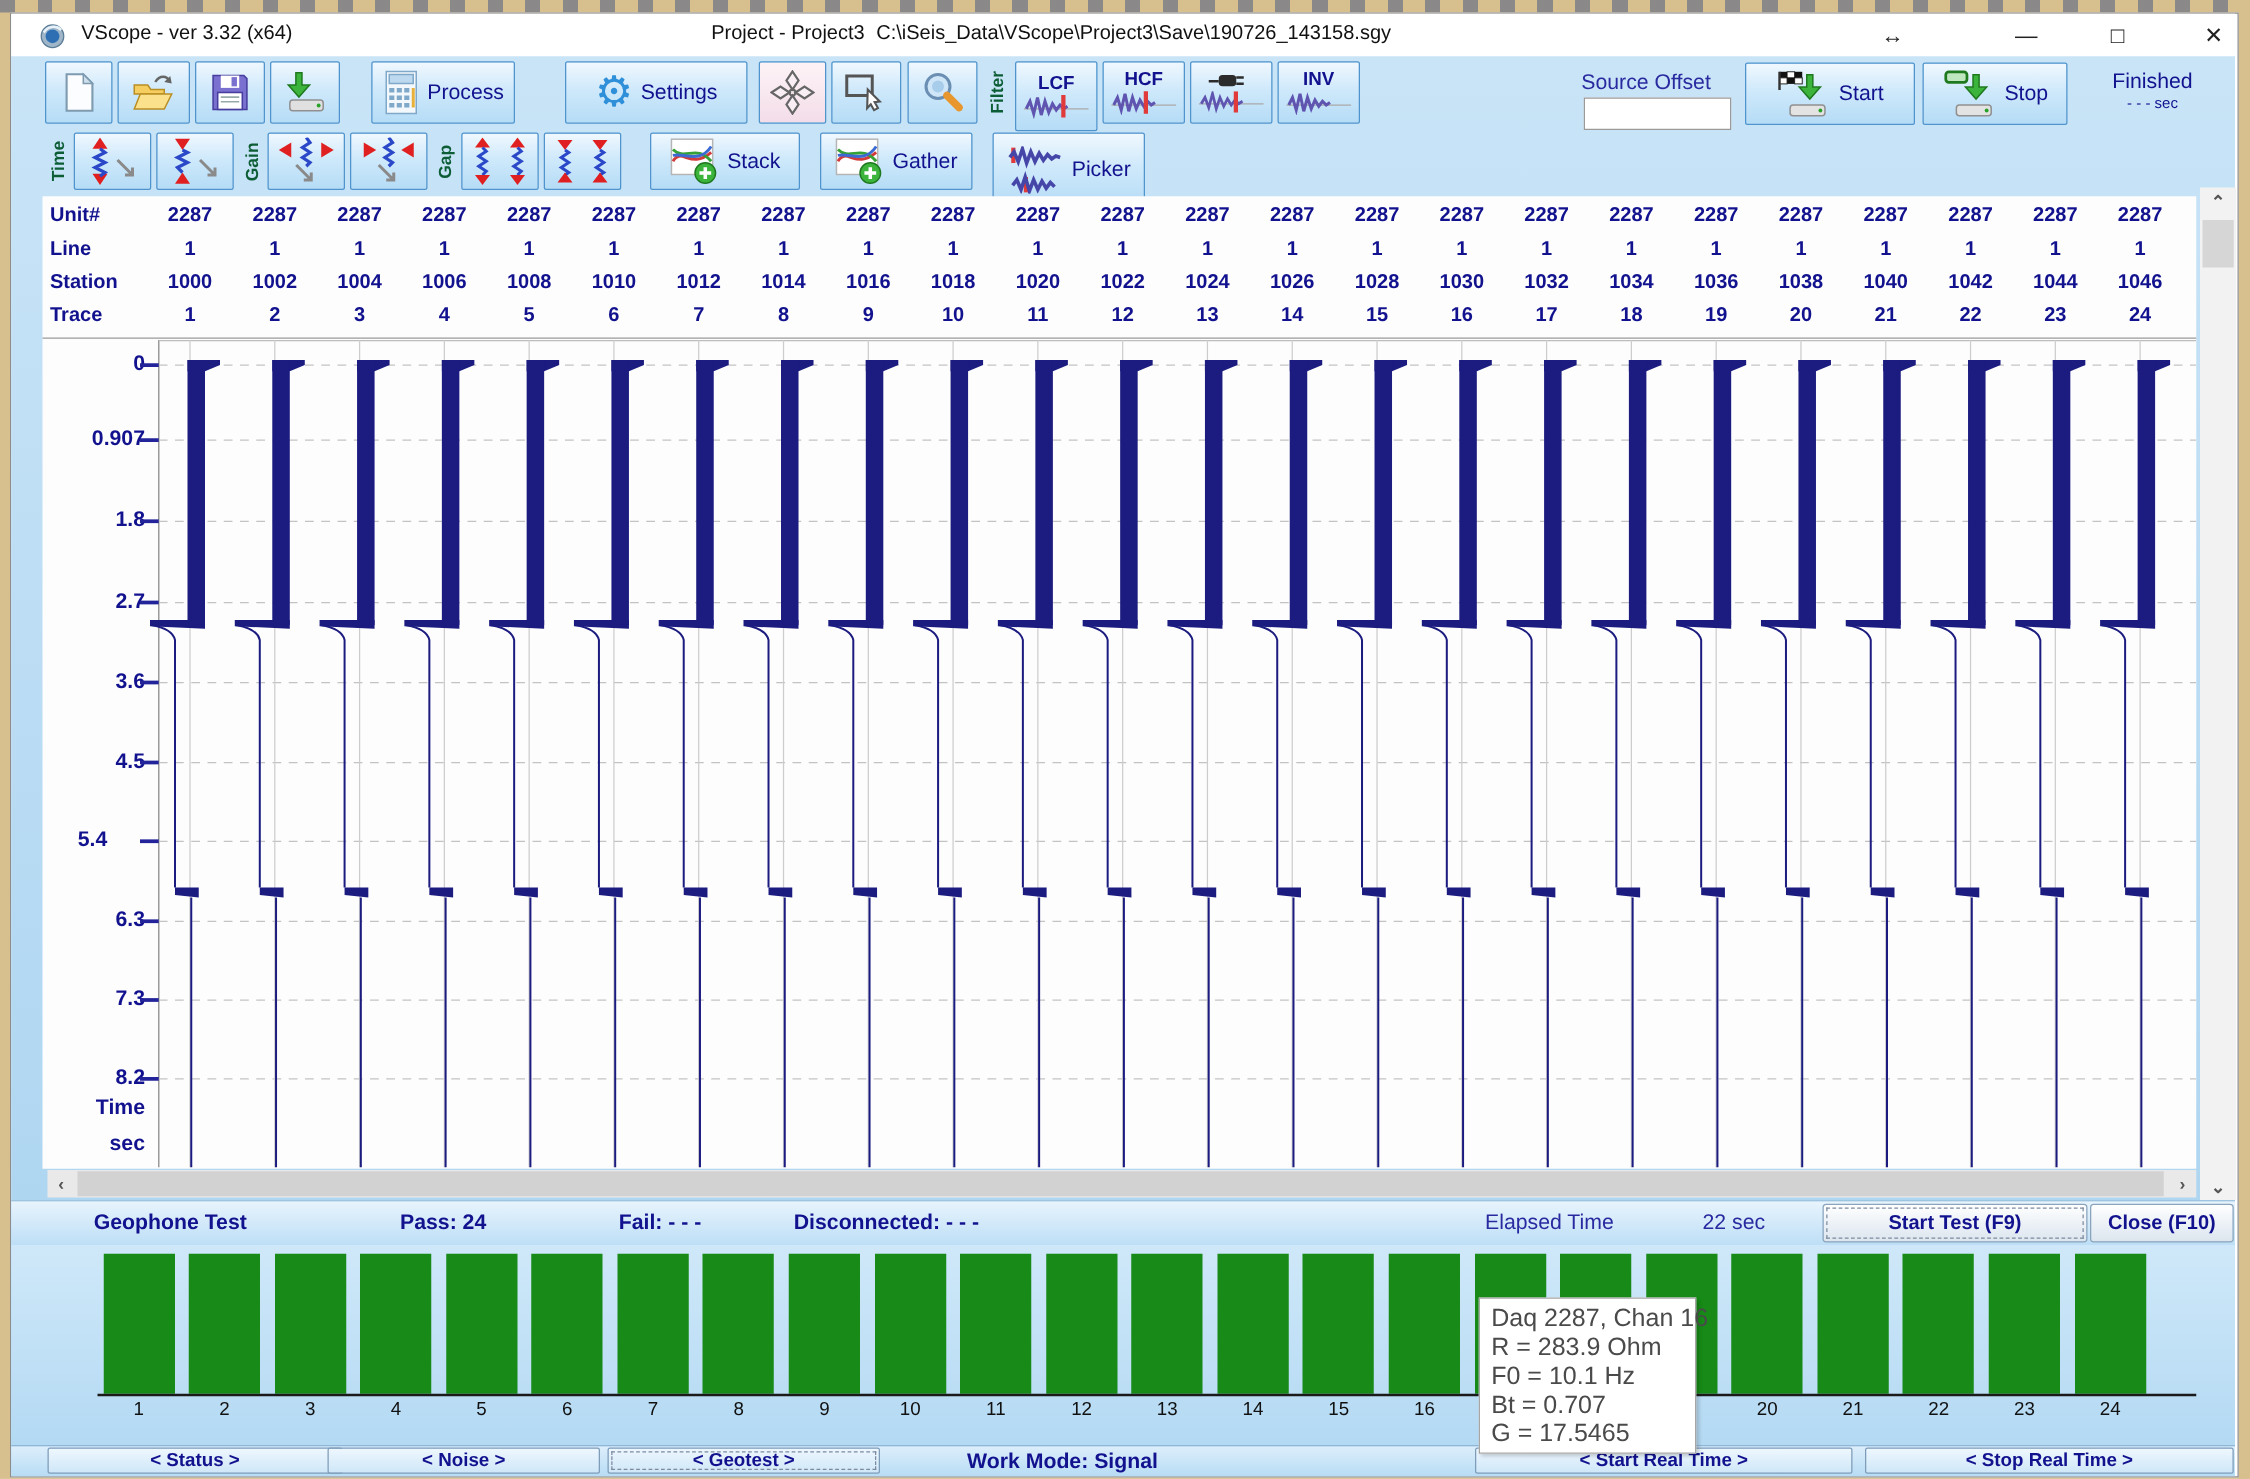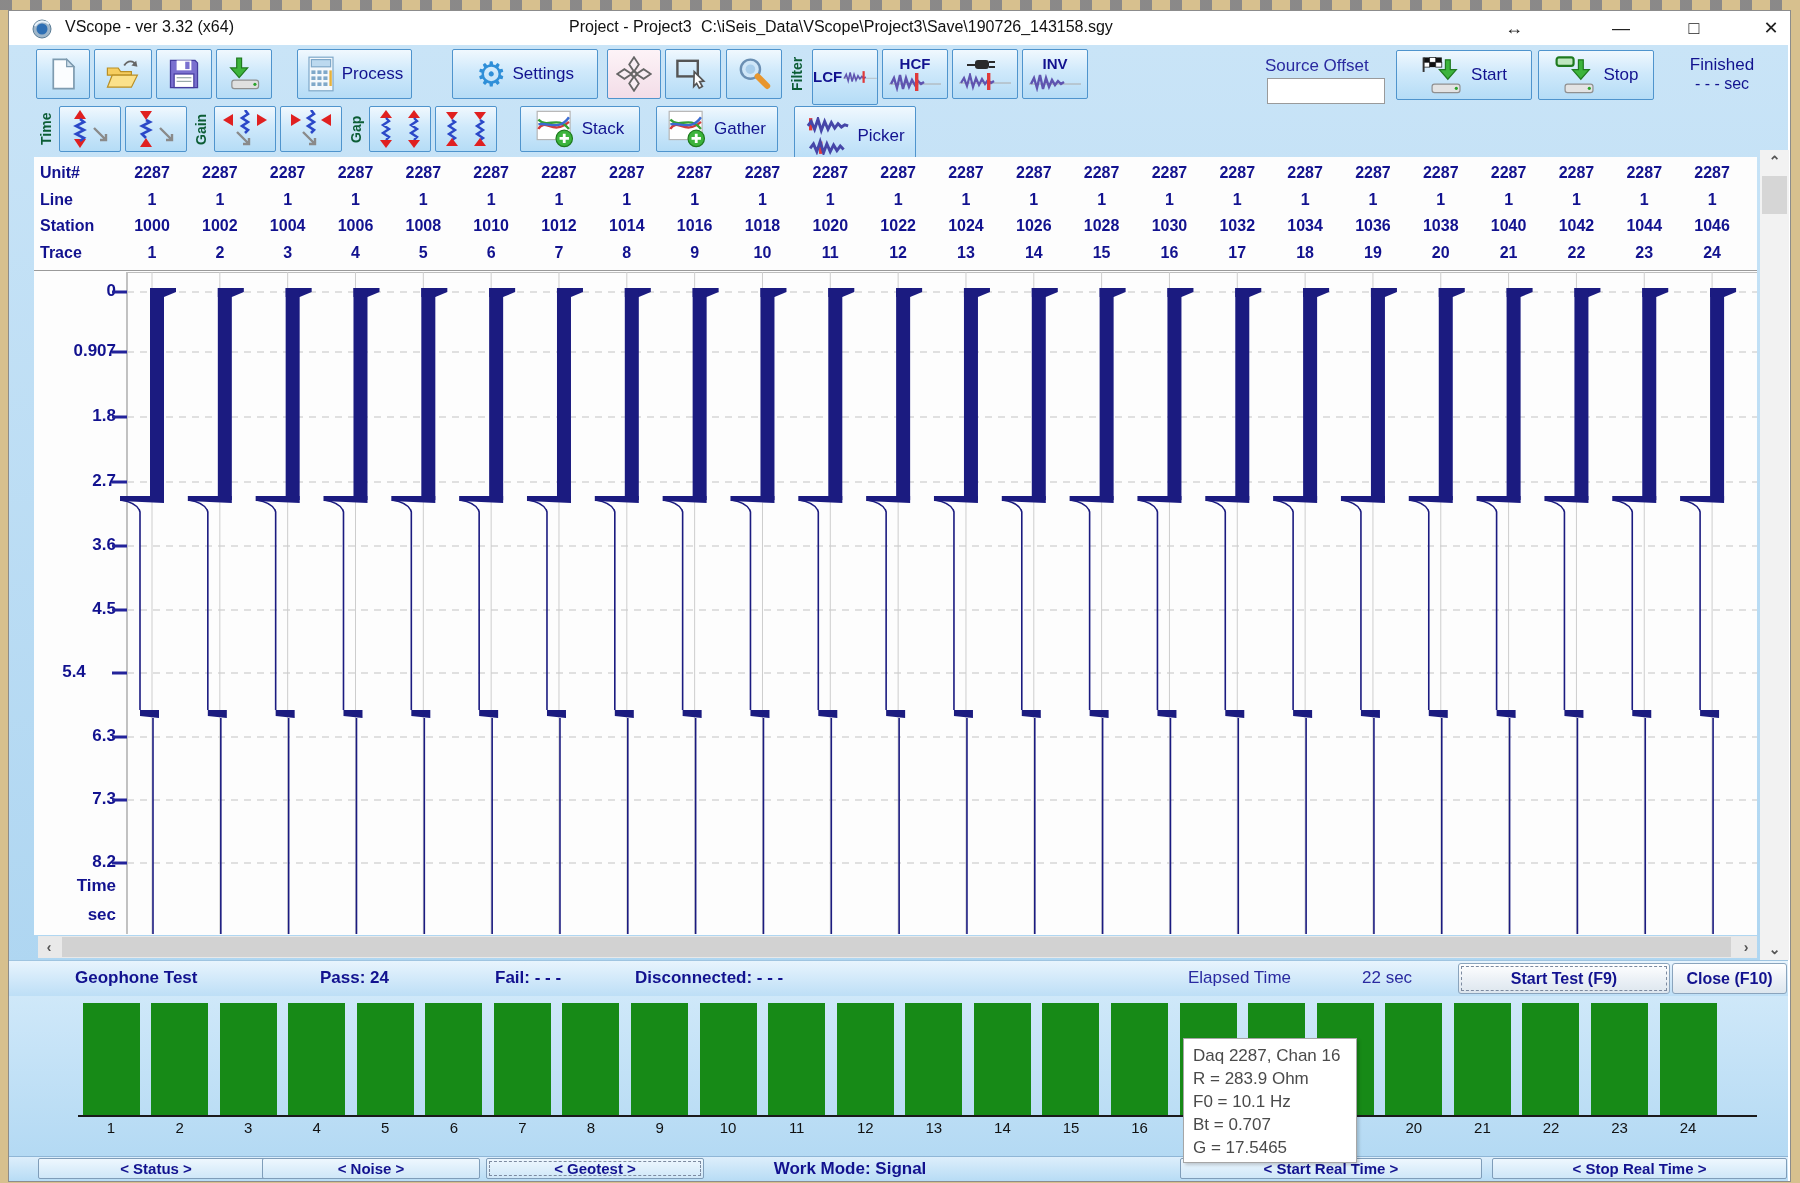--- a/index.html
+++ b/index.html
@@ -50,21 +50,21 @@
   .gnum{position:absolute;top:1119px;width:44px;text-align:center;font-size:15px;color:#111;}
   .baseline{left:78px;top:1115px;width:1679px;height:2px;background:#1a1a1a;}
   
   .bottom-bar{left:9px;top:1156px;width:1779px;height:24px;background:linear-gradient(#ddeefb,#b7dcf5);border-top:1px solid #8fb6d6;}
   .bbtn{top:1158px;height:21px;background:linear-gradient(#eef7fe,#cfe7f8);border:1px solid #7f9db9;border-radius:2px;
         font-size:15px;font-weight:bold;color:#12128f;display:flex;align-items:center;justify-content:center;box-sizing:border-box;}
   .workmode{top:1159px;font-size:17px;font-weight:bold;color:#12128f;}
   
   .tooltip{left:1183px;top:1038px;width:174px;height:125px;background:#fff;border:1px solid #a6a6a6;
            box-shadow:2px 2px 3px rgba(0,0,0,.18);padding:5px 0 0 9px;box-sizing:border-box;z-index:50;}
-  .tooltip div{font-size:17px;color:#4a4a4a;line-height:23px;white-space:nowrap;}
+  .tooltip div{font-size:20px;color:#4a4a4a;line-height:23px;white-space:nowrap;}
   .bot-strip{left:0;top:1180px;width:1800px;height:3px;background:#d7c08e;}
   .right-strip{left:1790px;top:0;width:10px;height:1183px;background:#d7c08e;}
   svg{display:block;}
 </style>
 </head>
 <body>
 
 <div class="abs top-strip"></div>
 <div class="abs right-strip"></div>
 <div class="abs bot-strip"></div>
@@ -160,21 +160,21 @@
   </svg>
 </div>
 <div class="abs tbtn" style="left:726px;top:49px;width:56px;height:50px">
   <svg width="36" height="36" viewBox="0 0 30 30">
     <circle cx="12" cy="11" r="8" fill="#cfe6f8" stroke="#6b8fb3" stroke-width="2"></circle>
     <circle cx="12" cy="11" r="4" fill="#a8cdeb"></circle>
     <path d="M18 17 l8 8" stroke="#e8962e" stroke-width="5" stroke-linecap="round"></path>
   </svg>
 </div>
 <div class="abs vlabel" style="left:786px;top:49px;width:22px;height:50px">Filter</div>
-<div class="abs tbtn" style="left:812px;top:49px;width:66px;height:56px;flex-direction:row;gap:1px">
+<div class="abs tbtn" style="left:812px;top:49px;width:66px;height:56px;flex-direction:column;gap:1px">
   <span class="filt-lbl">LCF</span>
   <svg width="52" height="20" viewBox="0 0 52 20">
     <line x1="0" y1="12" x2="52" y2="12" stroke="#aaa"></line>
     <path d="M2 12 l3-6 3 10 3-13 3 14 3-11 3 9 3-7 3 5 3-4 3 3 3-2" stroke="#5f54b0" stroke-width="2.4" fill="none"></path>
     <rect x="30" y="1" width="3.4" height="18" fill="#e03a3a"></rect>
   </svg>
 </div>
 <div class="abs tbtn" style="left:882px;top:49px;width:66px;height:50px;flex-direction:column;gap:1px">
   <span class="filt-lbl">HCF</span>
   <svg width="52" height="20" viewBox="0 0 52 20">
@@ -227,21 +227,21 @@
   <svg width="44" height="40" viewBox="0 0 36 33">
     <rect x="2" y="2" width="14" height="7" rx="2" fill="#bfe7bf" stroke="#1f7a1f" stroke-width="1.8"></rect>
     <path d="M24 4 v8 h5 l-7 8 -7-8 h5 V4 z" fill="#3cb43c" stroke="#1f7a1f"></path>
     <rect x="9" y="24" width="23" height="7" rx="2" fill="#e3e3e3" stroke="#909090"></rect>
     <circle cx="29" cy="27.5" r="1.3" fill="#2aa22a"></circle>
   </svg>
   <span class="lbl">Stop</span>
 </div>
 <div class="abs" style="left:1662px;top:55px;width:120px;text-align:center">
   <div class="navy" style="font-size:17px">Finished</div>
-  <div class="navy" style="font-size:16px">- - - sec</div>
+  <div class="navy" style="font-size:12px">- - - sec</div>
 </div>
 
 <div class="abs vlabel" style="left:36px;top:106px;width:20px;height:46px">Time</div>
 <div class="abs tbtn" style="left:59px;top:106px;width:62px;height:46px">
   <svg width="48" height="38" viewBox="0 0 48 38">
     <polygon points="14,0 20,9 8,9" fill="#e02020"></polygon>
       <polygon points="14,38 20,29 8,29" fill="#e02020"></polygon>
     <path d="M14 9 l4 3 -8 4 8 4 -8 4 8 4 -4 3" stroke="#2b48c8" stroke-width="2.6" fill="none"></path>
     <path d="M28 18 l12 12 m0-6 v6 h-6" stroke="#8a8a8a" stroke-width="2.4" fill="none"></path>
   </svg>

